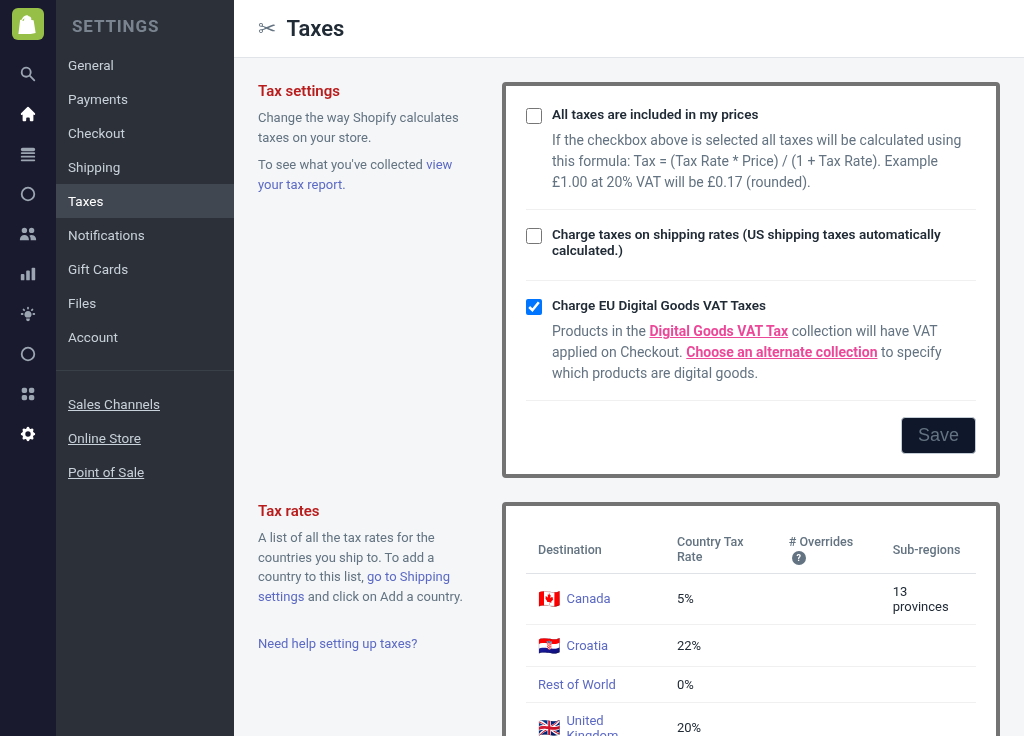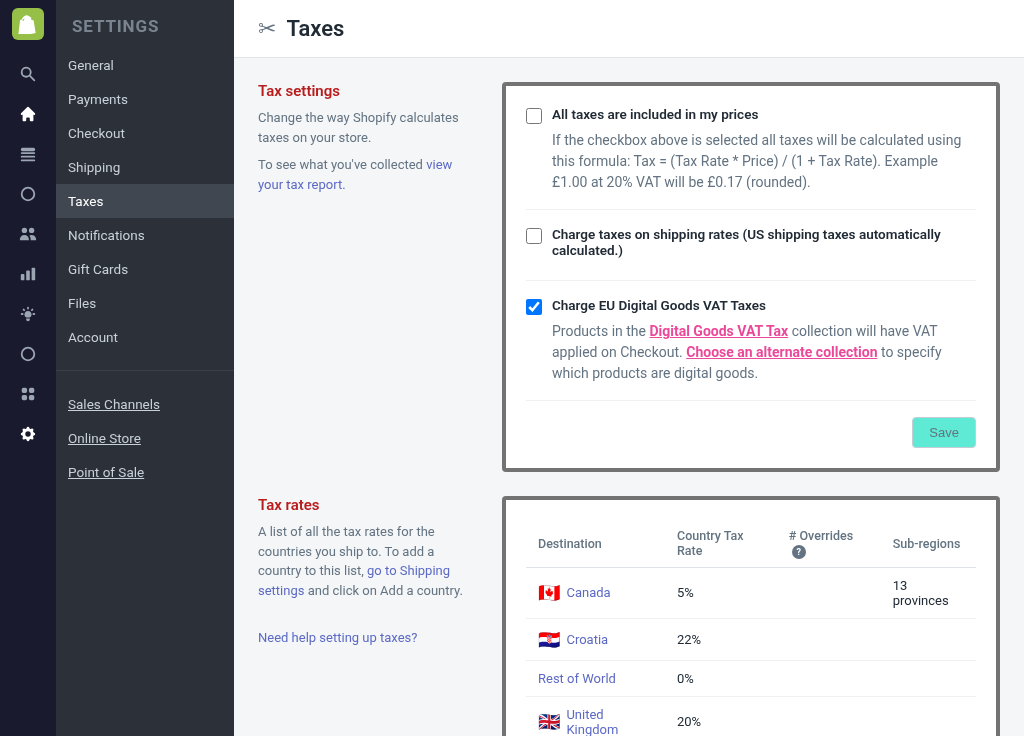--- a/index.html
+++ b/index.html
@@ -170,24 +170,24 @@
       font-weight: bold;
     }
 
     .card-footer {
       display: flex;
       justify-content: flex-end;
       margin-top: 16px;
     }
     .btn-save {
       padding: 7px 16px;
-      background: #5eead4;
+      background: #0f172a;
       border: 1px solid #c4cdd5;
       border-radius: 4px;
-      font-size: 13px;
+      font-size: 18px;
       color: #637381;
       cursor: pointer;
     }
 
     
     .tax-table {
       width: 100%;
       border-collapse: collapse;
       font-size: 13px;
     }

